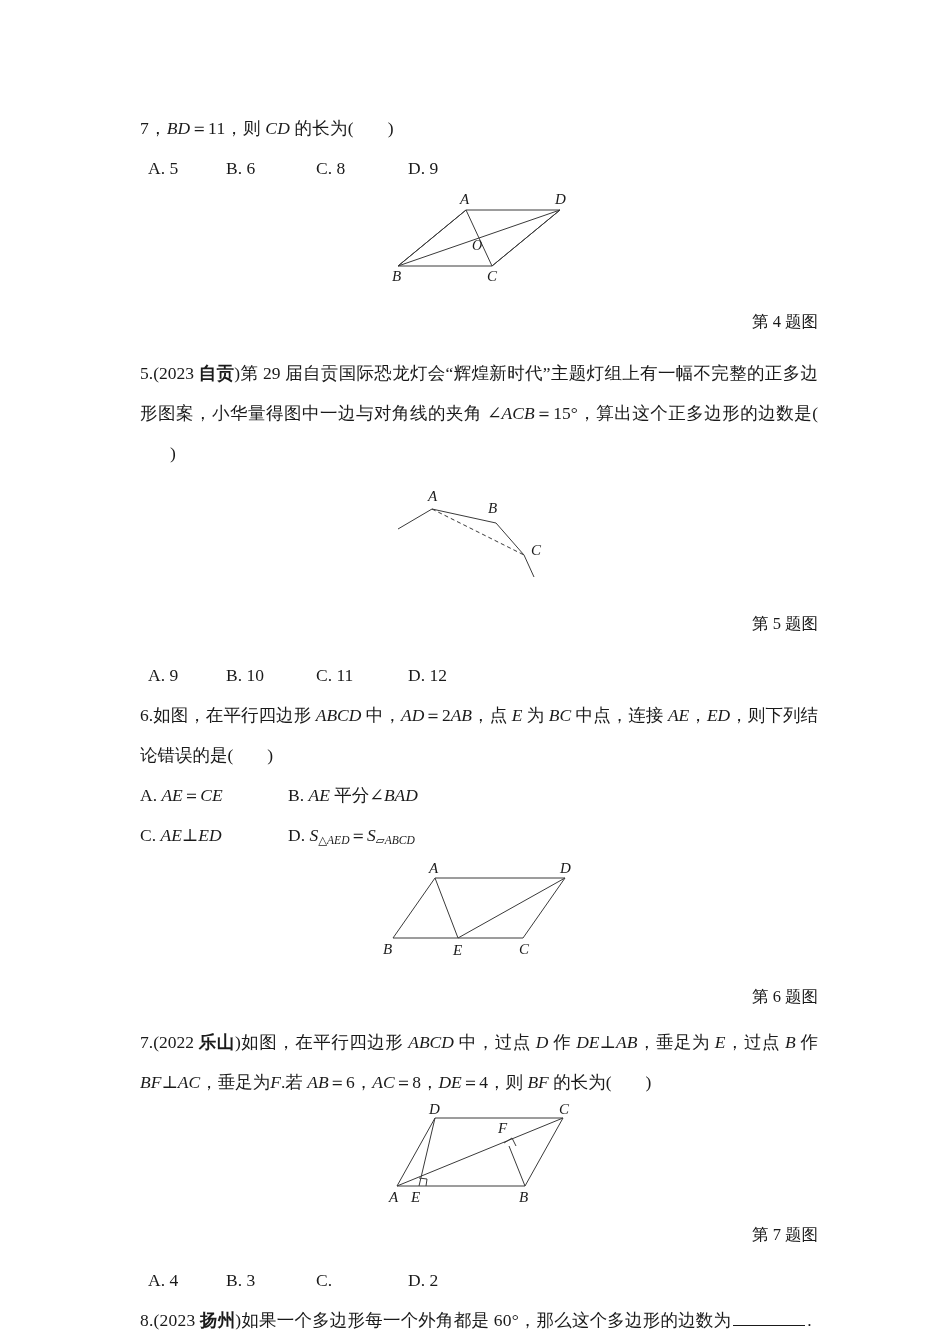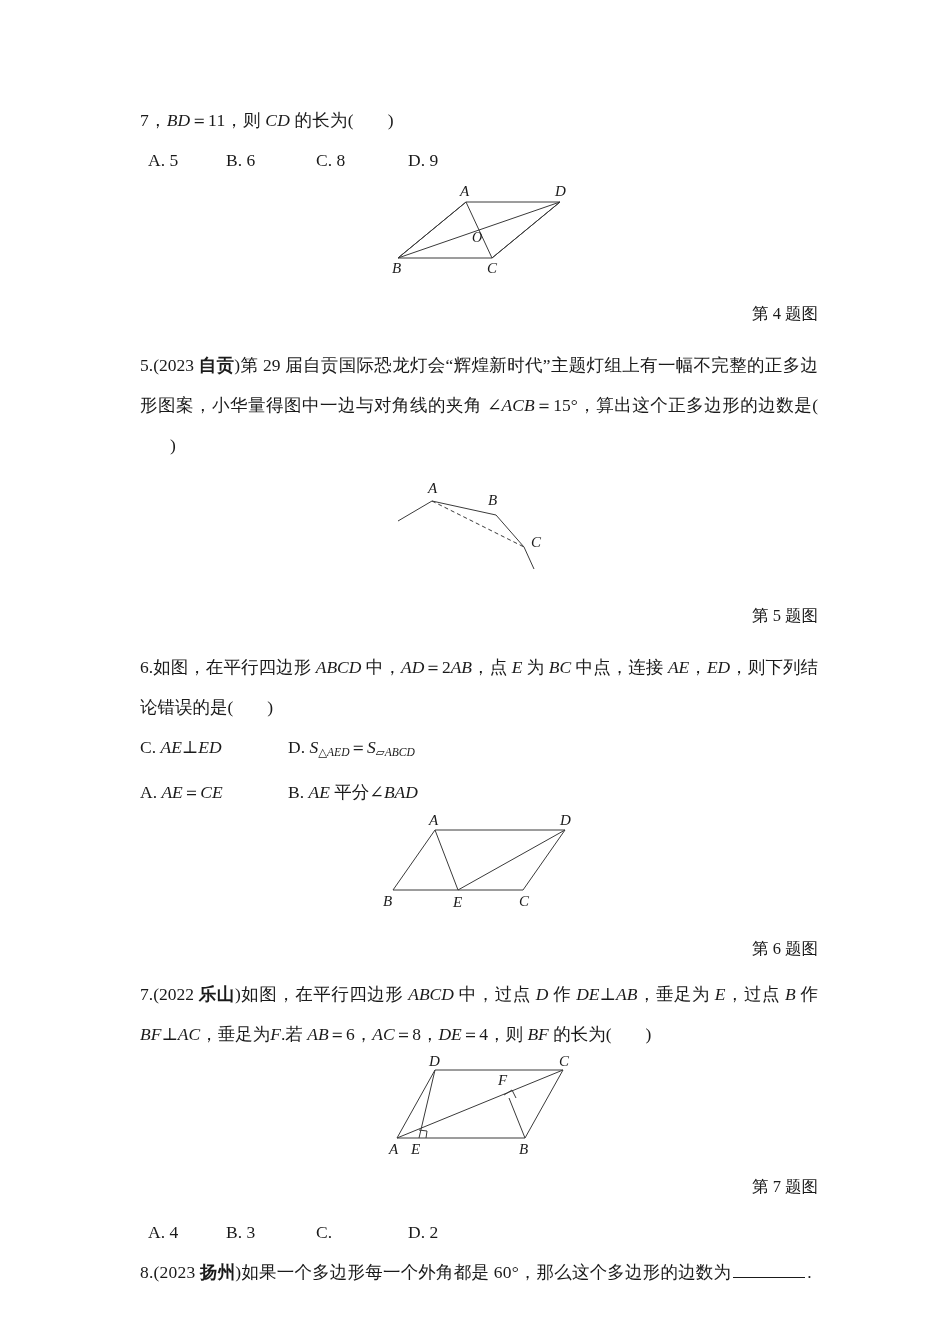--- a/index.html
+++ b/index.html
@@ -17,21 +17,21 @@
   }
   .page {
     position: absolute;
     left: 0; top: 0;
     width: 950px;
     height: 1344px;
   }
   .content {
     position: absolute;
     left: 140px;
-    top: 100px;
+    top: 108px;
     width: 678px;
   }
 
   
   .qline {
     font-size: 17.5px;
     line-height: 40px;
     letter-spacing: 0.2px;
     white-space: nowrap;
   }
@@ -152,31 +152,34 @@
         <text x="147" y="74" font-family="Liberation Serif, serif" font-size="15" font-style="italic" fill="#1a1a1a">C</text>
       </svg>
     </div>
 
     <div class="spacer-22"></div>
 
     <div class="fig-cap">第 5 题图</div>
 
     <div class="spacer-14"></div>
 
+    <div class="opts">
+      <span class="opt w-a"><span>A.</span> <span>9</span></span><span class="opt w-b"><span>B.</span> <span>10</span></span><span class="opt w-c"><span>C.</span> <span>11</span></span><span class="opt"><span>D.</span> <span>12</span></span>
+    </div>
 
     <div class="para">
       <span>6.</span><span>如图，在平行四边形 </span><span class="it">ABCD</span><span> 中，</span><span class="it">AD</span><span>＝2</span><span class="it">AB</span><span>，点 </span><span class="it">E</span><span> 为 </span><span class="it">BC</span><span> 中点，连接 </span><span class="it">AE</span><span>，</span><span class="it">ED</span><span>，则下列结论</span><span>错误的是(</span><span class="paren-gap"></span><span>)</span>
     </div>
 
     <div class="opts">
+      <span class="opt w2-a"><span>A.</span> <span class="it">AE</span><span class="sym">＝</span><span class="it">CE</span></span><span class="opt"><span>B.</span> <span class="it">AE</span><span> 平分∠</span><span class="it">BAD</span></span>
+    </div>
+
+    <div class="opts">
       <span class="opt w2-a"><span>C.</span> <span class="it">AE</span><span class="sym">⊥</span><span class="it">ED</span></span><span class="opt"><span>D.</span> <span class="it">S</span><sub><span class="sym">△</span><span>AED</span></sub><span class="sym">＝</span><span class="it">S</span><sub><span class="sym">▱</span><span>ABCD</span></sub></span>
-    </div>
-
-    <div class="opts">
-      <span class="opt w2-a"><span>A.</span> <span class="it">AE</span><span class="sym">＝</span><span class="it">CE</span></span><span class="opt"><span>B.</span> <span class="it">AE</span><span> 平分∠</span><span class="it">BAD</span></span>
     </div>
 
     <div class="figwrap">
       <svg width="200" height="98" viewBox="0 0 200 98">
 
         <polygon points="14,78 144,78 186,18 56,18" fill="none" stroke="#3a3a3a" stroke-width="1"></polygon>
         <line x1="56" y1="18" x2="79" y2="78" stroke="#3a3a3a" stroke-width="1"></line>
         <line x1="79" y1="78" x2="186" y2="18" stroke="#3a3a3a" stroke-width="1"></line>
         <text x="50" y="13" font-family="Liberation Serif, serif" font-size="15" font-style="italic" fill="#1a1a1a">A</text>
         <text x="181" y="13" font-family="Liberation Serif, serif" font-size="15" font-style="italic" fill="#1a1a1a">D</text>

